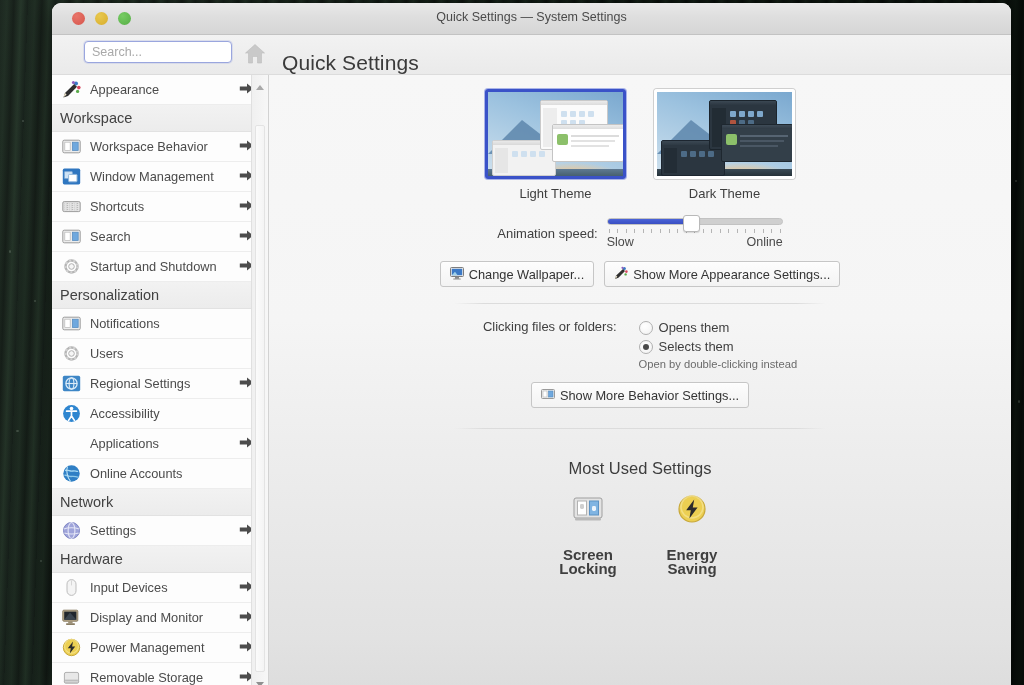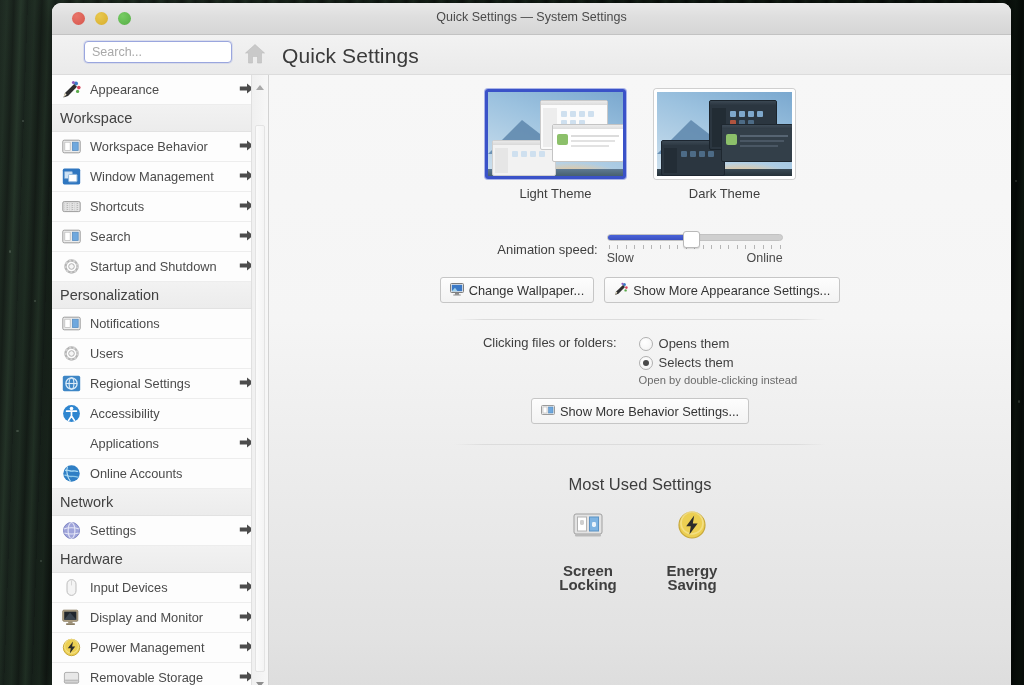--- a/index.html
+++ b/index.html
@@ -79,21 +79,21 @@
   .search-input::placeholder { color: #a9a9a9; }
 
   .home-btn {
     position: absolute; left: 190px; top: 5px;
     width: 26px; height: 26px;
     display: flex; align-items: center; justify-content: center;
     cursor: pointer;
   }
 
   .page-title {
-    position: absolute; left: 230px; top: 9px;
+    position: absolute; left: 230px; top: 16px;
     font-size: 21px; color: #3a3a3a;
     letter-spacing: 0.1px;
   }
 
   
   .body-split { position: relative; height: 612px; display: flex; }
 
   
   .sidebar {
     position: relative;
@@ -183,21 +183,21 @@
   }
   .mini-win { position: absolute; border-radius: 2px; overflow: hidden; }
   .mini-win .tb { height: 4px; width: 100%; }
   .mini-panel { position: absolute; left: 0; right: 0; bottom: 0; height: 7px; }
   .mini-dots { position: absolute; display: flex; gap: 3px; }
   .mini-dot { width: 6px; height: 6px; border-radius: 1px; }
 
   
   .slider-row {
     display: flex; align-items: center; justify-content: center;
-    margin-top: 33px;
+    margin-top: 17px;
   }
   .slider-label { font-size: 13px; color: #3f3f3f; margin-right: 9px; }
   .slider-box { position: relative; width: 176px; }
   .track {
     position: relative; height: 7px; border-radius: 4px;
     background: #cfcfcf;
     border: 1px solid #c2c2c2;
     box-sizing: border-box;
   }
   .track .fill {

